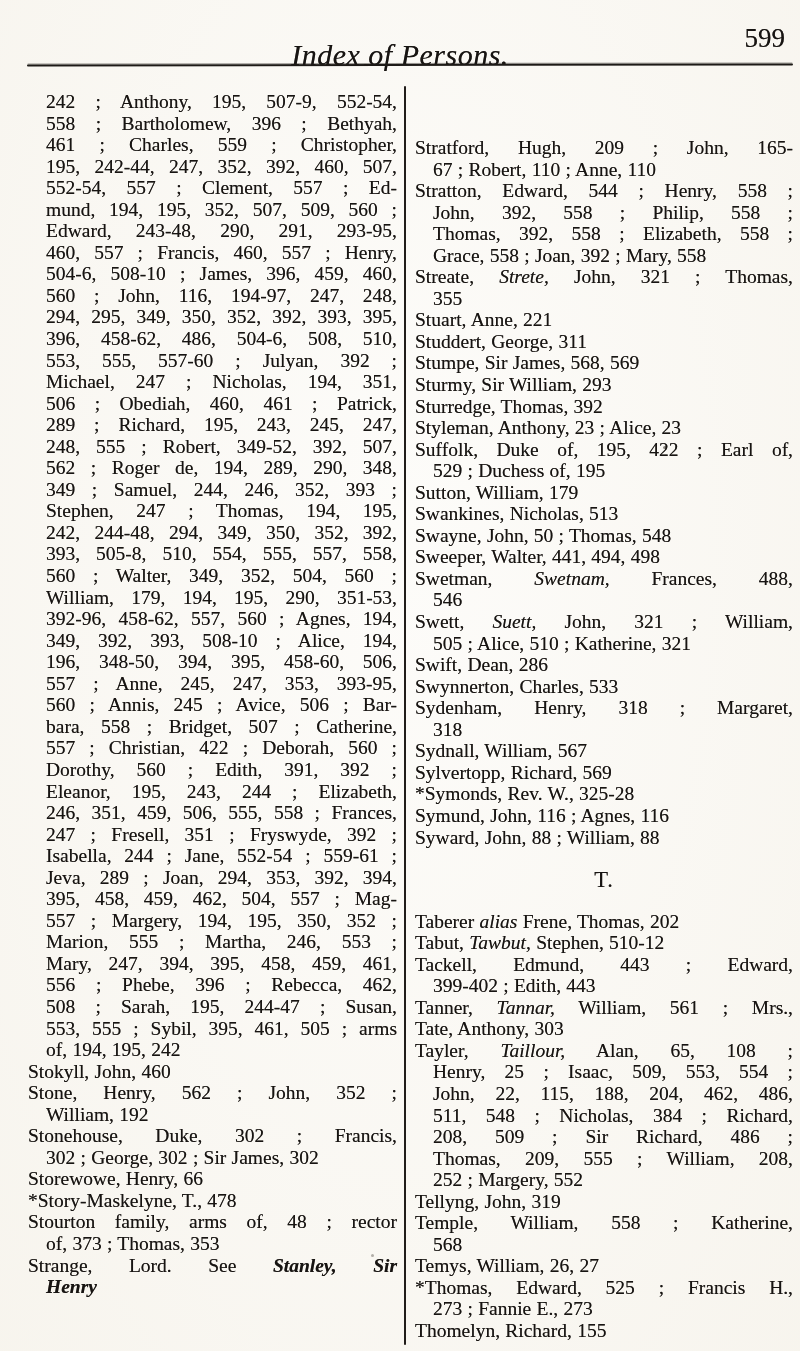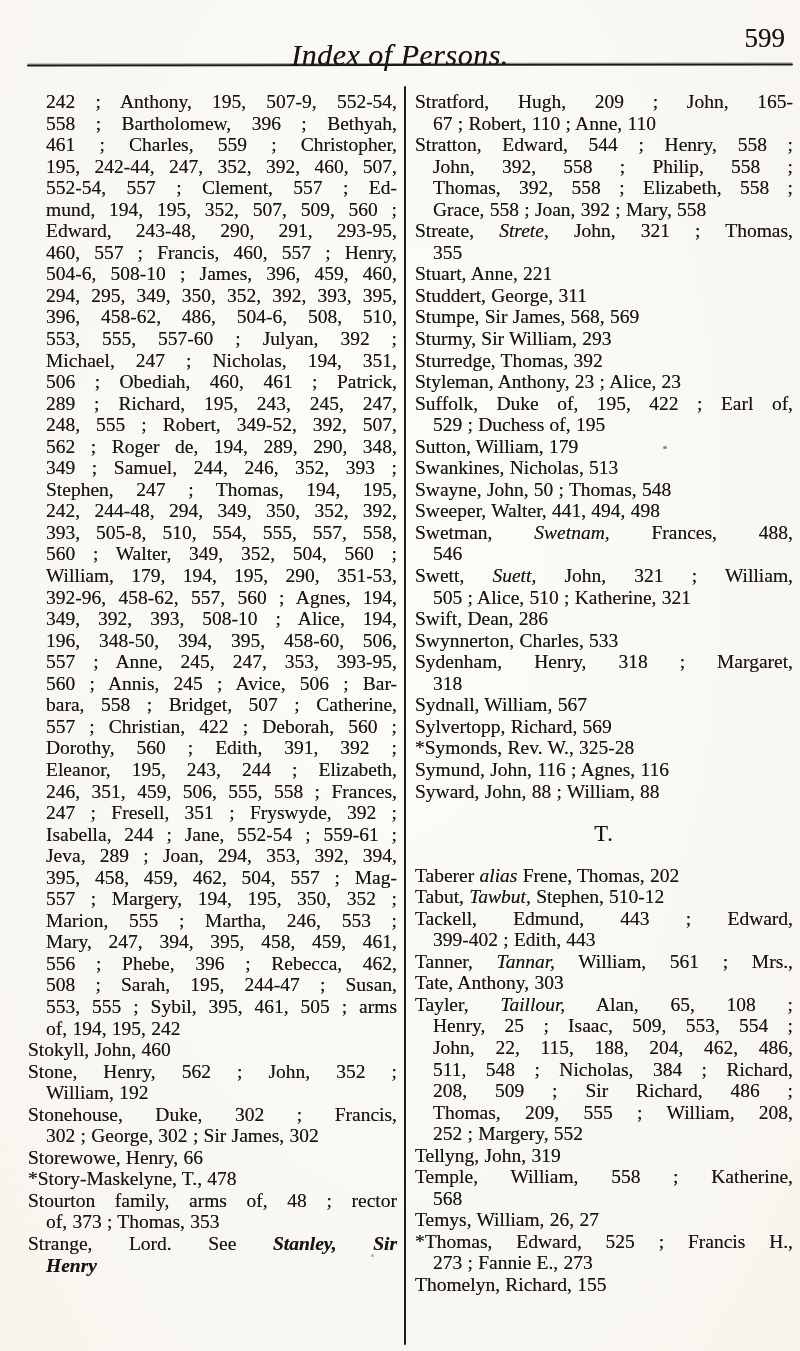--- a/index.html
+++ b/index.html
@@ -31,21 +31,21 @@
     position:absolute;left:404px;top:86px;height:1259px;width:1.8px;
     background:#211d1a;border-radius:1px;
   }
   .col{
     position:absolute;top:91px;
     font-size:19.5px;line-height:21.55px;
     text-shadow:0 0 .6px rgba(25,20,15,.6);
     word-spacing:.02em;
   }
   .col.left{left:28px;width:369px;}
-  .col.right{left:415px;width:378px;}
+  .col.right{left:415px;width:378px;margin-top:46px;}
   .line{text-align:justify;}
   .line.ind{padding-left:18px;}
   .line.j{text-align-last:justify;}
   .line.head{
     text-align:center;text-align-last:center;
     font-size:22.5px;letter-spacing:1px;
     margin:21px 0 20px 0;padding-left:0;
   }
   .it{font-style:italic;}
   .bi{font-style:italic;font-weight:700;}
@@ -62,20 +62,21 @@
   <div class="col left">
       <div class="line ind j">242 ; Anthony, 195, 507-9, 552-54,</div>
       <div class="line ind j">558 ; Bartholomew, 396 ; Bethyah,</div>
       <div class="line ind j">461 ; Charles, 559 ; Christopher,</div>
       <div class="line ind j">195, 242-44, 247, 352, 392, 460, 507,</div>
       <div class="line ind j">552-54, 557 ; Clement, 557 ; Ed-</div>
       <div class="line ind j">mund, 194, 195, 352, 507, 509, 560 ;</div>
       <div class="line ind j">Edward, 243-48, 290, 291, 293-95,</div>
       <div class="line ind j">460, 557 ; Francis, 460, 557 ; Henry,</div>
       <div class="line ind j">504-6, 508-10 ; James, 396, 459, 460,</div>
+      <div class="line ind j">560 ; John, 116, 194-97, 247, 248,</div>
       <div class="line ind j">294, 295, 349, 350, 352, 392, 393, 395,</div>
       <div class="line ind j">396, 458-62, 486, 504-6, 508, 510,</div>
       <div class="line ind j">553, 555, 557-60 ; Julyan, 392 ;</div>
       <div class="line ind j">Michael, 247 ; Nicholas, 194, 351,</div>
       <div class="line ind j">506 ; Obediah, 460, 461 ; Patrick,</div>
       <div class="line ind j">289 ; Richard, 195, 243, 245, 247,</div>
       <div class="line ind j">248, 555 ; Robert, 349-52, 392, 507,</div>
       <div class="line ind j">562 ; Roger de, 194, 289, 290, 348,</div>
       <div class="line ind j">349 ; Samuel, 244, 246, 352, 393 ;</div>
       <div class="line ind j">Stephen, 247 ; Thomas, 194, 195,</div>

